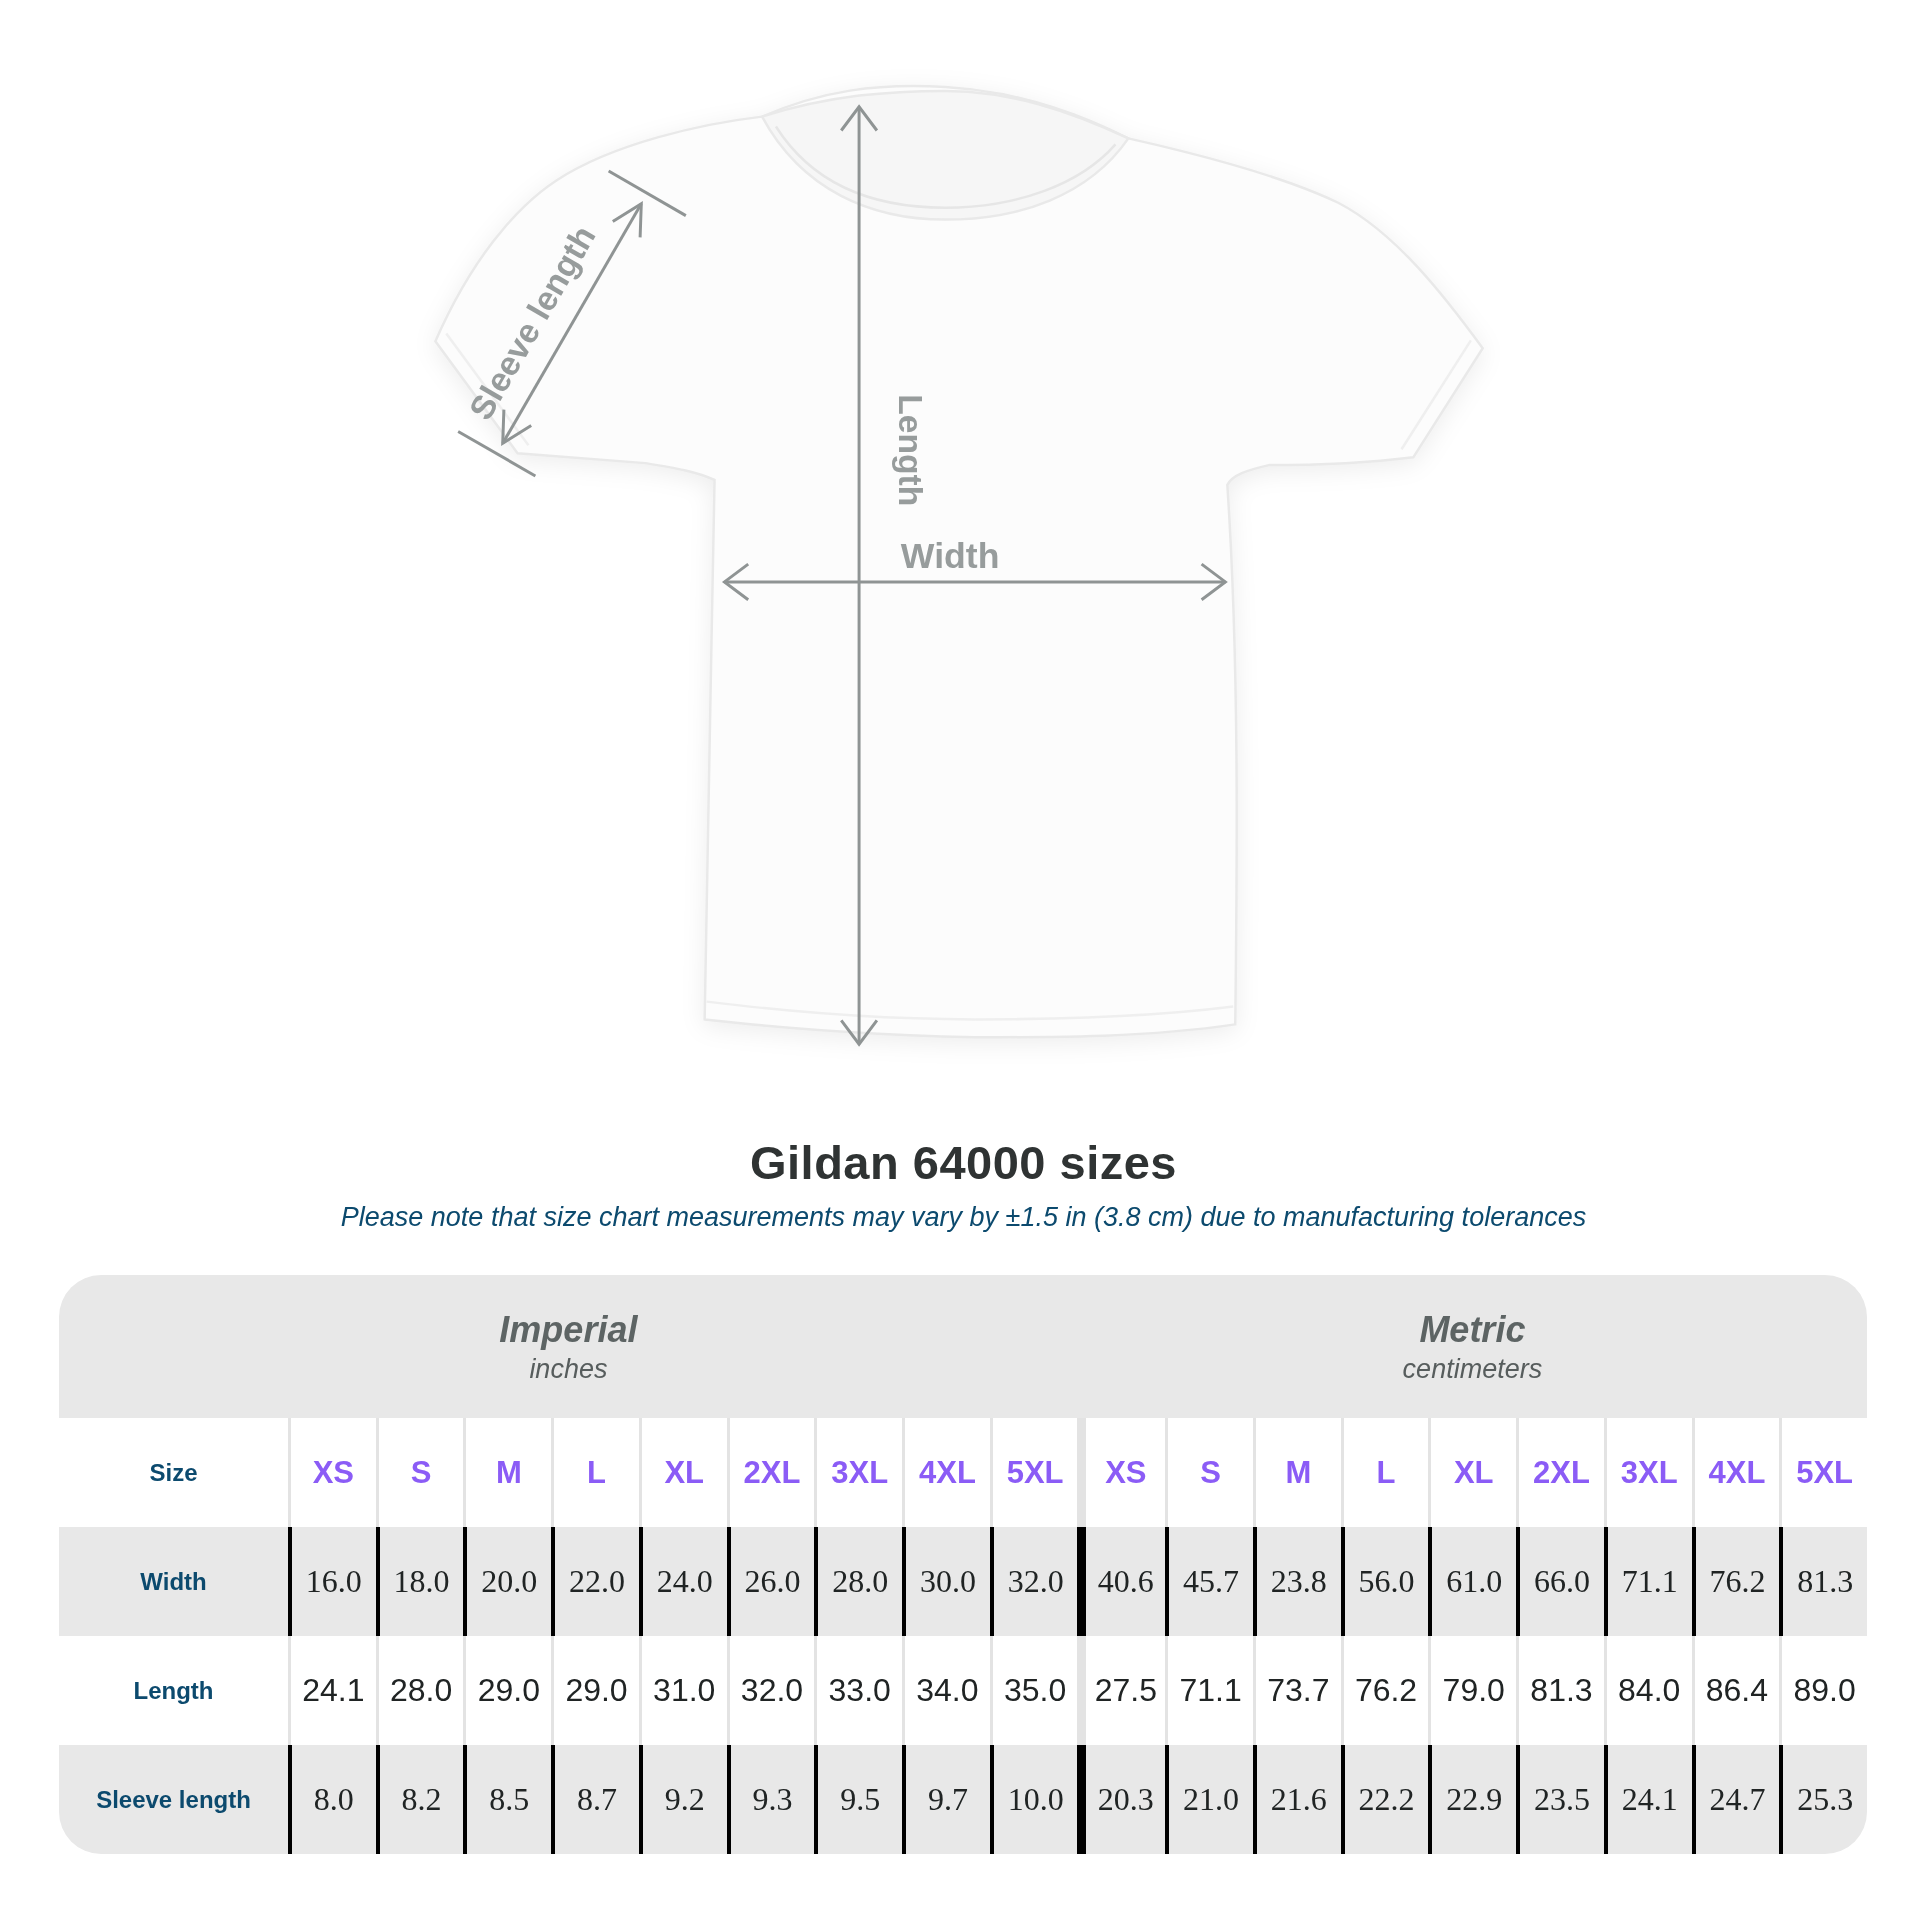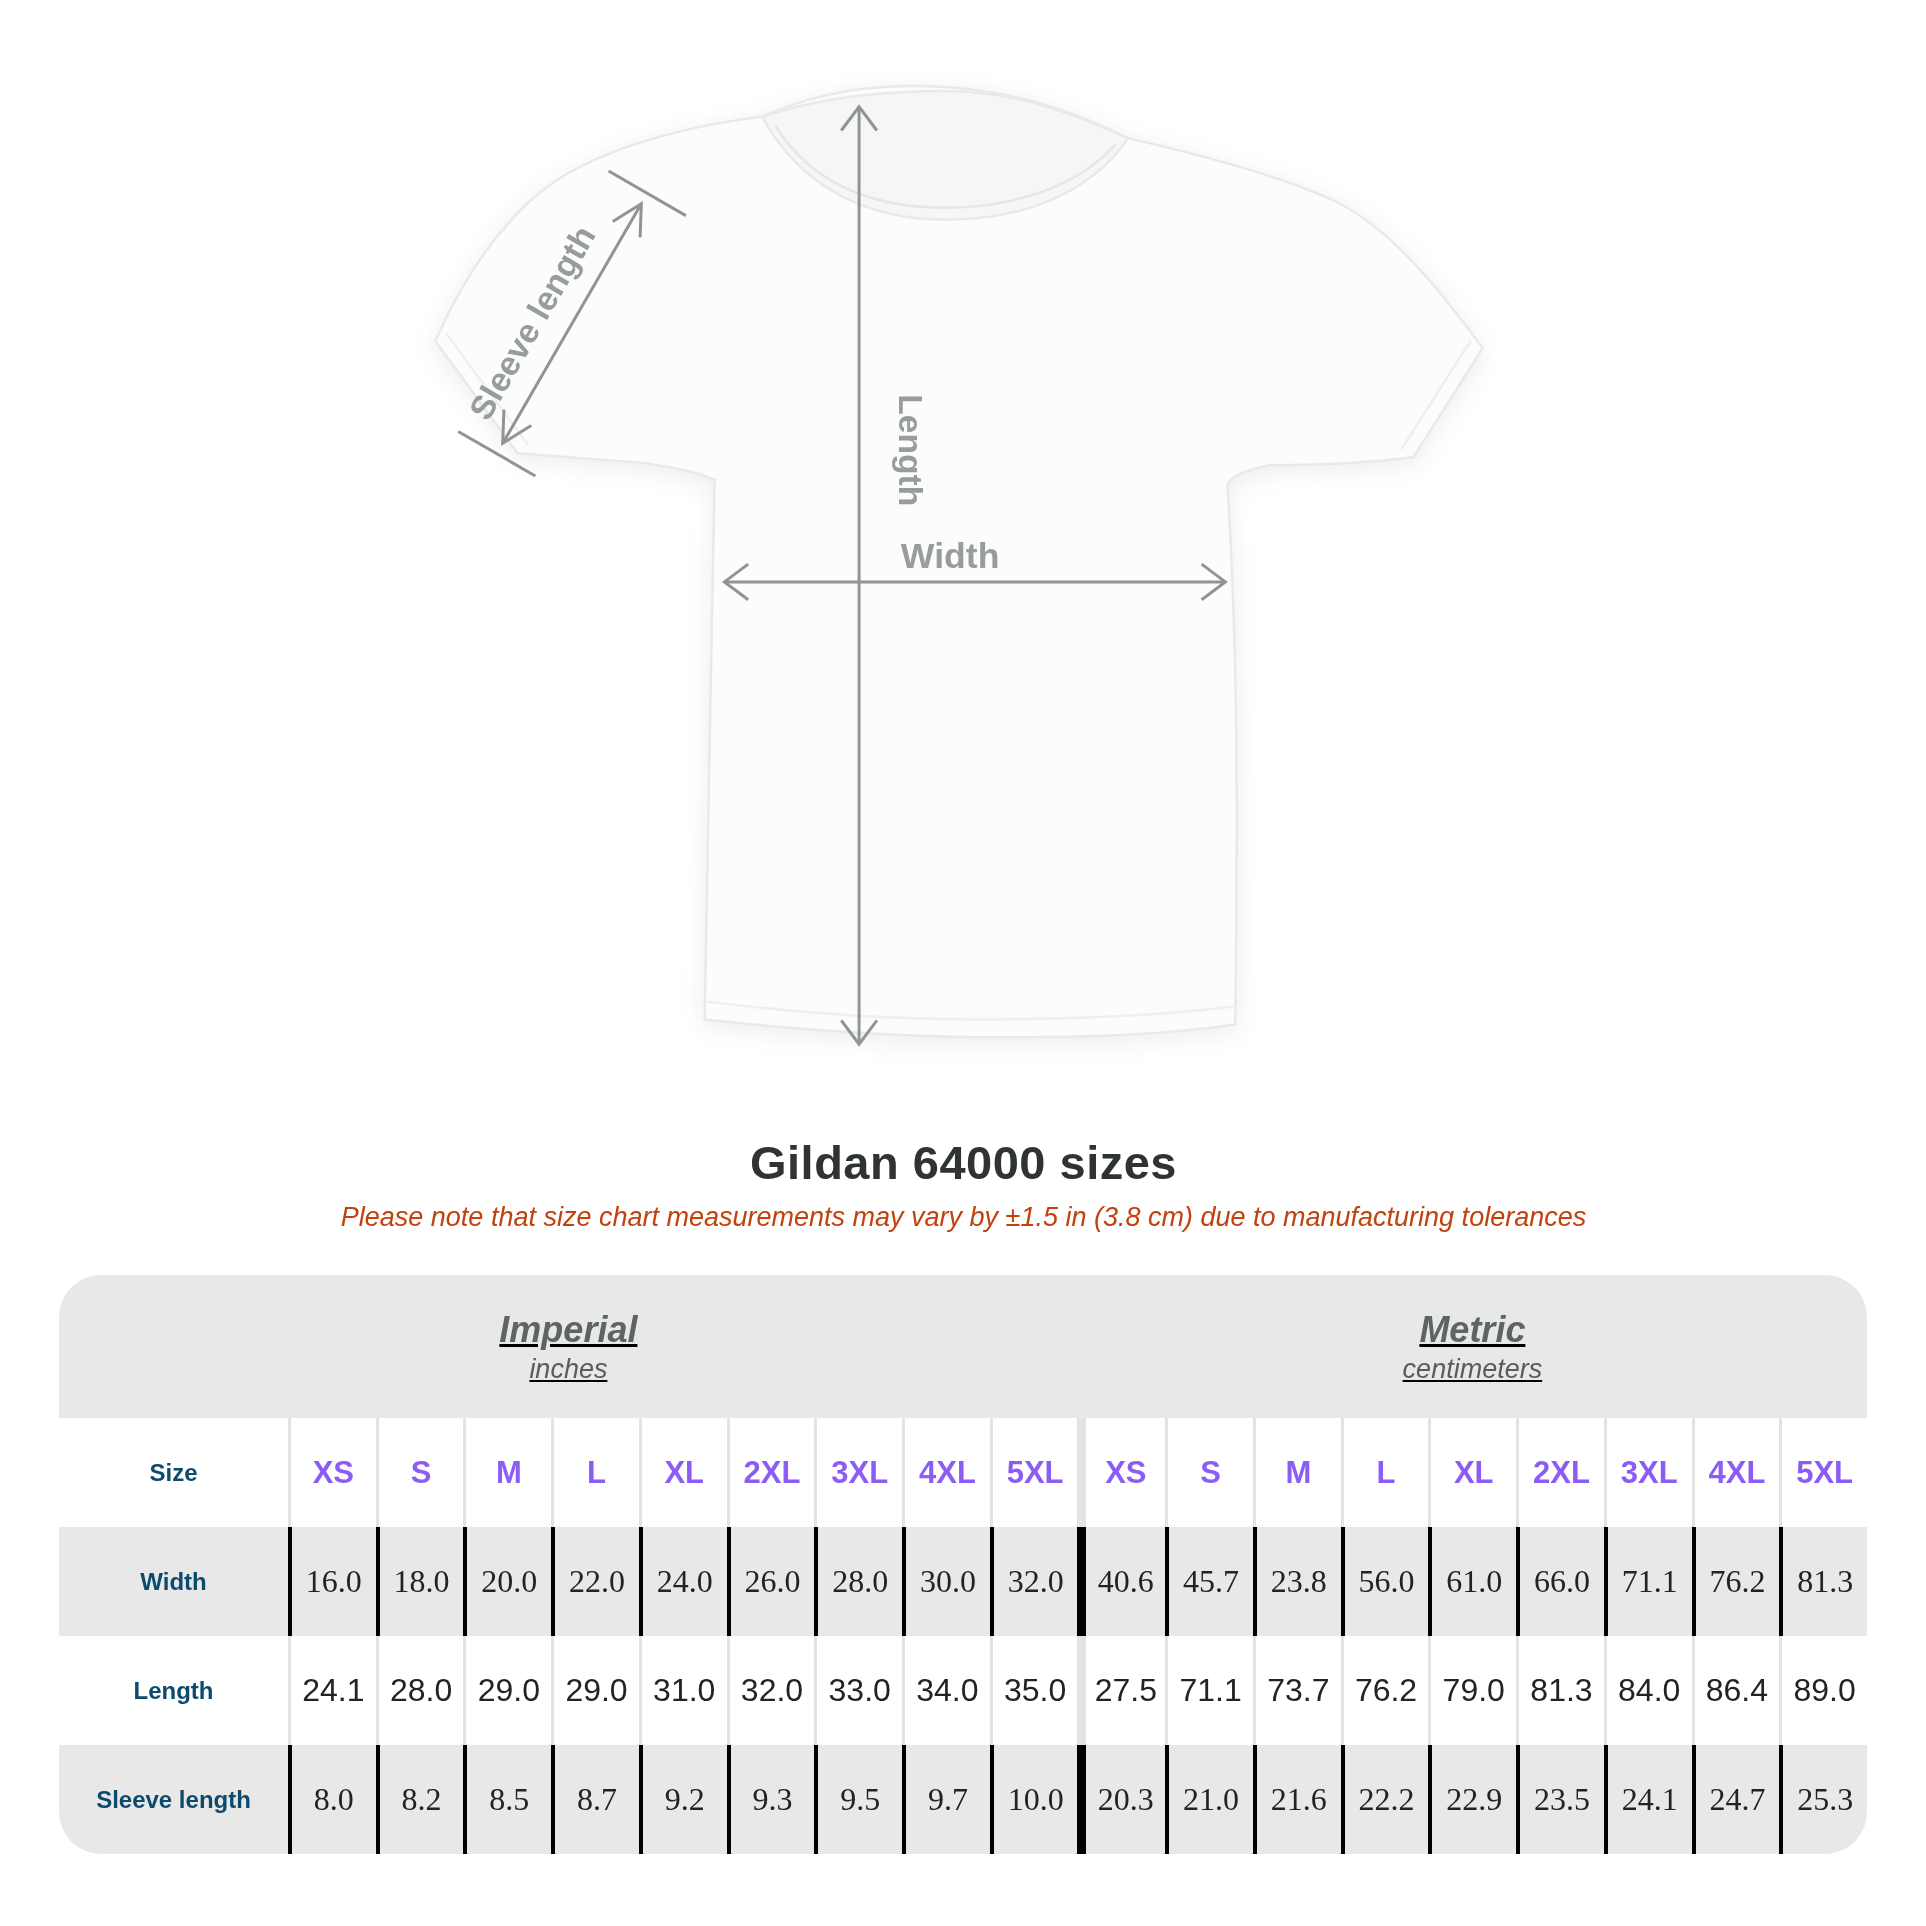--- a/index.html
+++ b/index.html
@@ -15,29 +15,29 @@
   .shirt-area svg{display:block;width:100%;height:100%;}
   .shirt-shape{filter:drop-shadow(0 5px 12px rgba(0,0,0,0.07));}
   .annot-text{font-family:"Liberation Sans",sans-serif;font-weight:bold;fill:#979c9c;}
   
   .page-title{
     position:absolute;left:0;right:0;top:1135px;
     text-align:center;font-size:47px;font-weight:bold;color:#2f3333;letter-spacing:0.5px;
   }
   .page-subtitle{
     position:absolute;left:0;right:0;top:1202px;
-    text-align:center;font-style:italic;font-size:27px;color:#c2410c;
+    text-align:center;font-style:italic;font-size:27px;color:#0c4a6e;
   }
   
   .size-table{
     position:absolute;left:59px;top:1275px;width:1808px;
     border-radius:42px;overflow:hidden;
   }
   .unit-header{display:flex;height:143px;background:#e8e8e8;}
-  .unit-section{display:flex;flex-direction:column;align-items:center;justify-content:center;text-decoration:underline;}
+  .unit-section{display:flex;flex-direction:column;align-items:center;justify-content:center;}
   .unit-section.imperial{width:56.35%;}
   .unit-section.metric{width:43.65%;}
   .unit-title{font-size:36px;font-weight:bold;font-style:italic;color:#5d6464;}
   .unit-sub{font-size:27px;font-style:italic;color:#575d5d;margin-top:3px;}
   .trow{
     display:grid;
     grid-template-columns:229px repeat(18,1fr);
     height:109px;
   }
   .cell{

